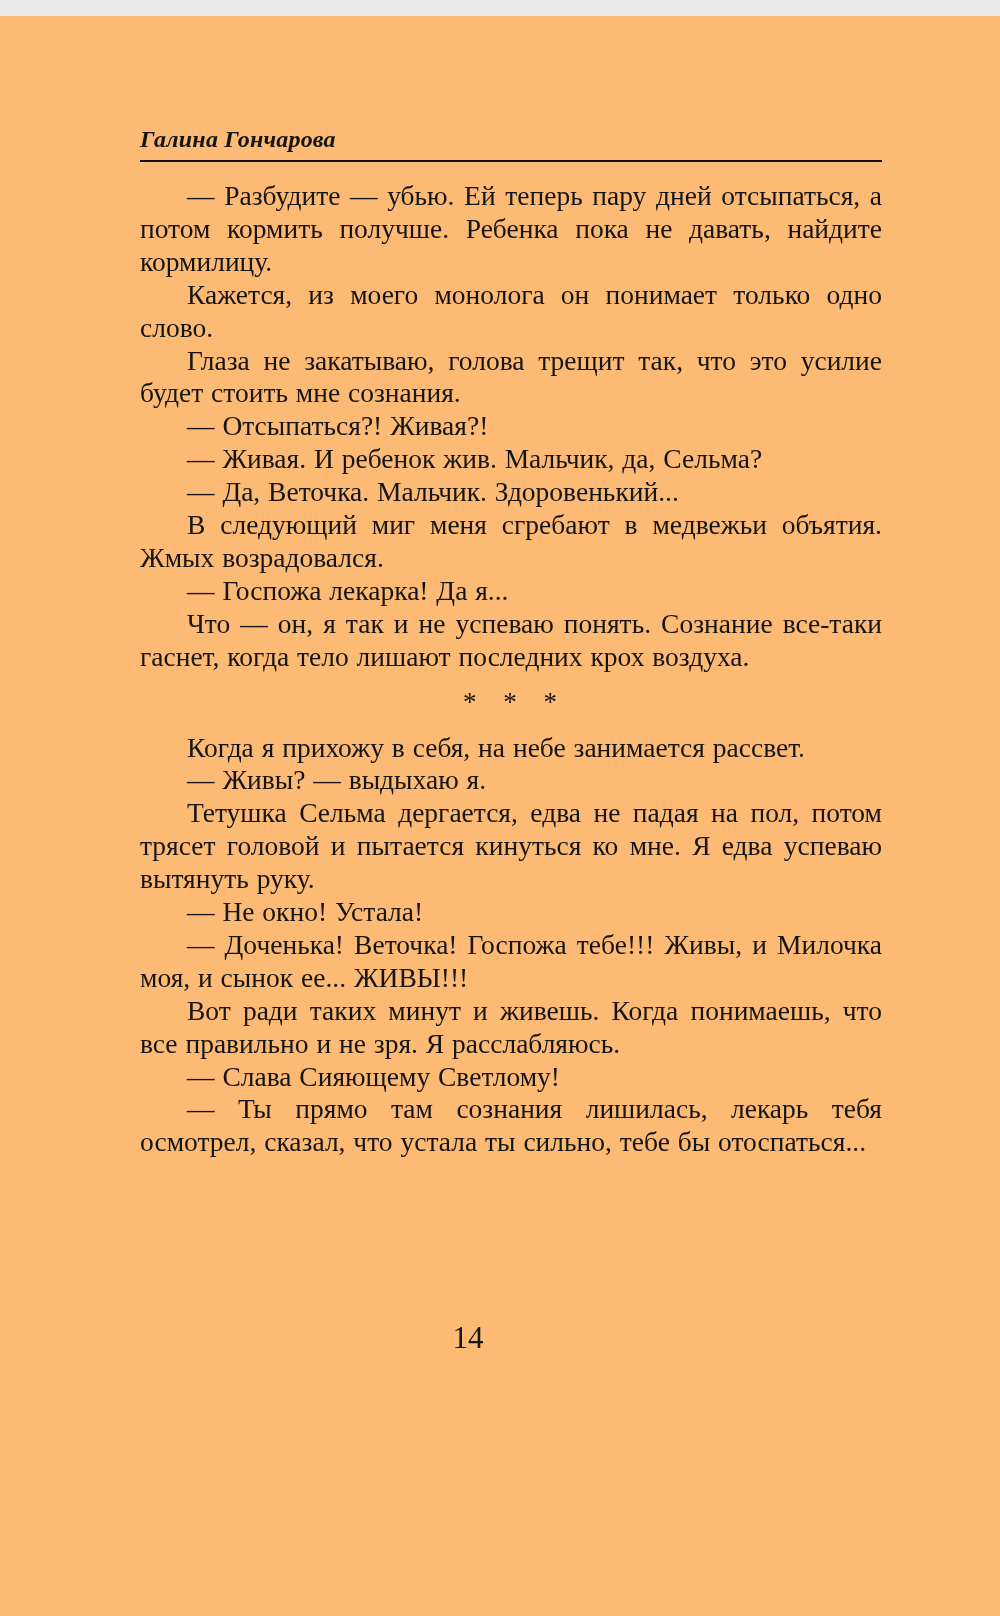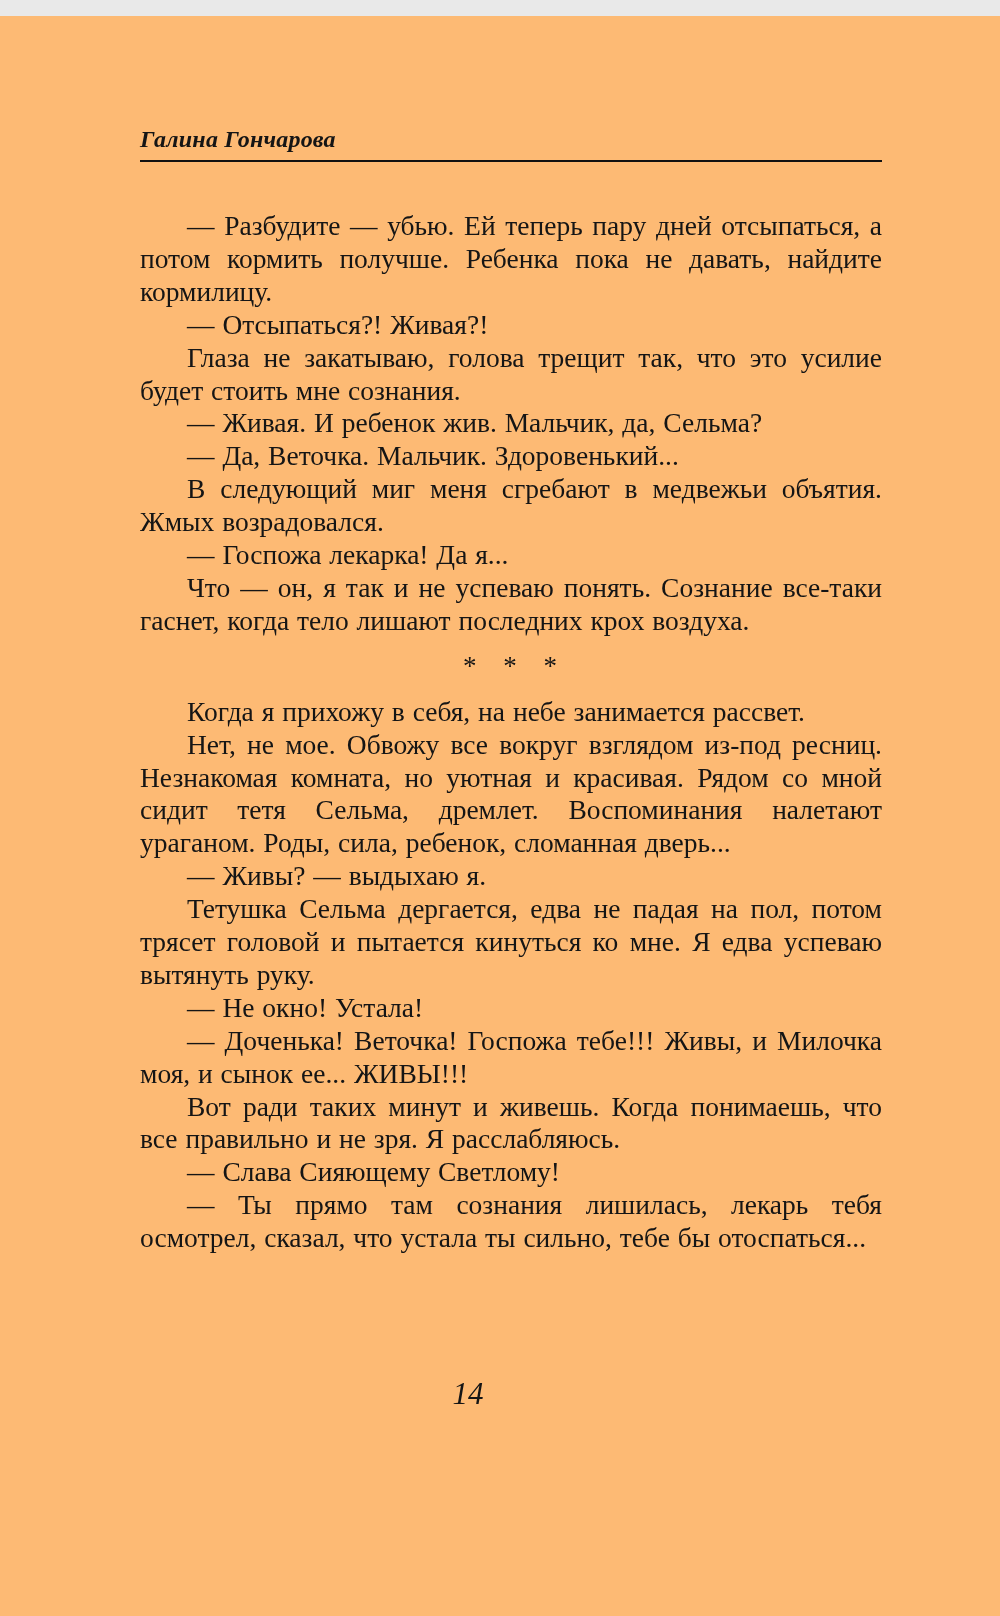--- a/index.html
+++ b/index.html
@@ -30,21 +30,21 @@
     letter-spacing: 0.2px;
   }
   .running-head .rule {
     margin-top: 7px;
     border-bottom: 2px solid #111;
     width: 100%;
     height: 0;
   }
   .body-text {
     position: absolute;
-    top: 194px;
+    top: 164px;
     left: 140px;
     width: 742px;
     font-size: 27.5px;
     line-height: 32.9px;
   }
   .para {
     margin: 0;
     text-indent: 47px;
     text-align: justify;
     word-spacing: 1px;
@@ -52,54 +52,53 @@
   .separator {
     text-align: center;
     font-size: 27px;
     letter-spacing: 2px;
     word-spacing: 16px;
     margin: 12px 0 13px 0;
     text-indent: 0;
   }
   .page-number {
     position: absolute;
-    top: 1360px;
+    top: 1304px;
     left: 0;
     width: 936px;
     text-align: center;
     font-size: 31px;
     color: #151515;
-    font-style: italic;
   }
 </style>
 </head>
 <body>
 
 <div class="page">
 
   <div class="running-head">
     <div class="author">Галина Гончарова</div>
     <div class="rule"></div>
   </div>
 
   <div class="body-text">
     <div id="paras-before">
         <p class="para">— Разбудите — убью. Ей теперь пару дней отсыпаться, а потом кормить получше. Ребенка пока не давать, найдите кормилицу.</p>
+        <p class="para">Кажется, из моего монолога он понимает только одно слово.</p>
+        <p class="para">Глаза не закатываю, голова трещит так, что это усилие будет стоить мне сознания.</p>
         <p class="para">— Отсыпаться?! Живая?!</p>
-        <p class="para">Глаза не закатываю, голова трещит так, что это усилие будет стоить мне сознания.</p>
         <p class="para">— Живая. И ребенок жив. Мальчик, да, Сельма?</p>
         <p class="para">— Да, Веточка. Мальчик. Здоровенький...</p>
         <p class="para">В следующий миг меня сгребают в медвежьи объятия. Жмых возрадовался.</p>
         <p class="para">— Госпожа лекарка! Да я...</p>
         <p class="para">Что — он, я так и не успеваю понять. Сознание все-таки гаснет, когда тело лишают последних крох воздуха.</p>
       </div>
     <div class="separator">*  *  *</div>
     <div id="paras-after">
         <p class="para">Когда я прихожу в себя, на небе занимается рассвет.</p>
-        <p class="para">Нет, не мое. Обвожу все вокруг взглядом из-под ресниц. Незнакомая комната, но уютная и красивая. Рядом со мной сидит тетя Сельма, дремлет. Воспоминания налетают ураганом. Роды, сила, ребенок, сломанная дверь...</p>
         <p class="para">— Живы? — выдыхаю я.</p>
         <p class="para">Тетушка Сельма дергается, едва не падая на пол, потом трясет головой и пытается кинуться ко мне. Я едва успеваю вытянуть руку.</p>
         <p class="para">— Не окно! Устала!</p>
         <p class="para">— Доченька! Веточка! Госпожа тебе!!! Живы, и Милочка моя, и сынок ее... ЖИВЫ!!!</p>
         <p class="para">Вот ради таких минут и живешь. Когда понимаешь, что все правильно и не зря. Я расслабляюсь.</p>
         <p class="para">— Слава Сияющему Светлому!</p>
         <p class="para">— Ты прямо там сознания лишилась, лекарь тебя осмотрел, сказал, что устала ты сильно, тебе бы отоспаться...</p>
       </div>
   </div>
 

